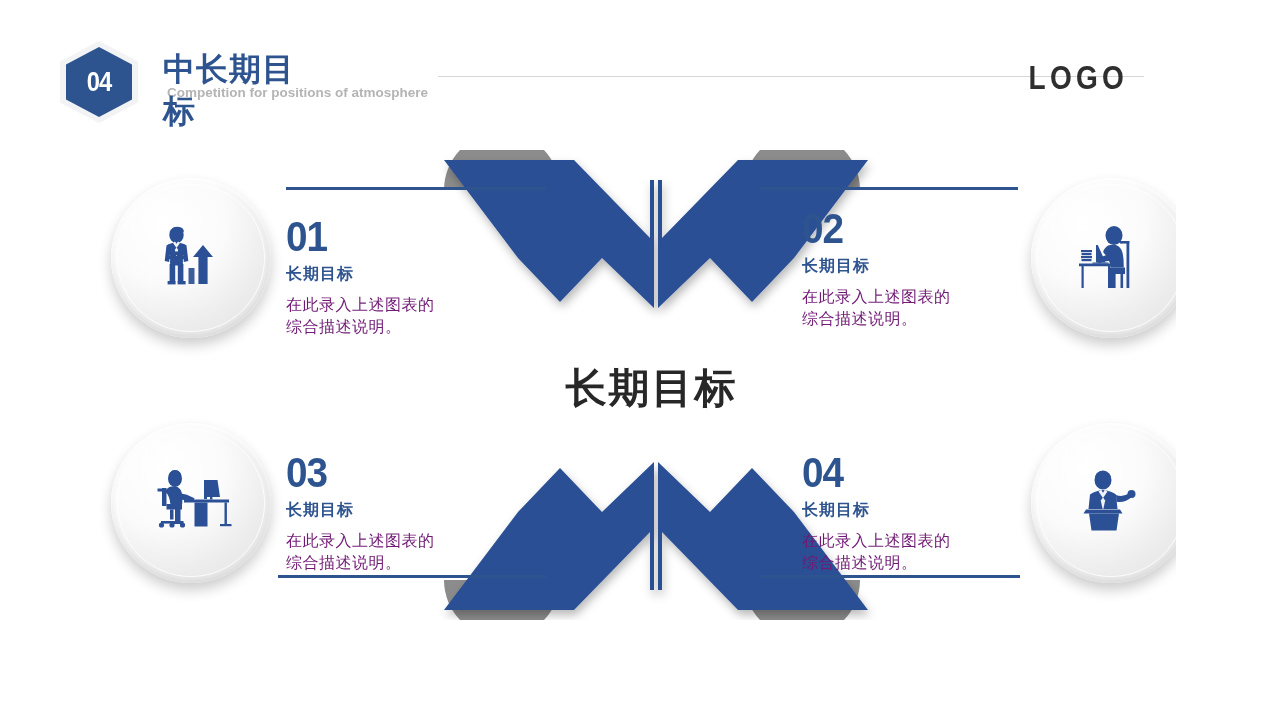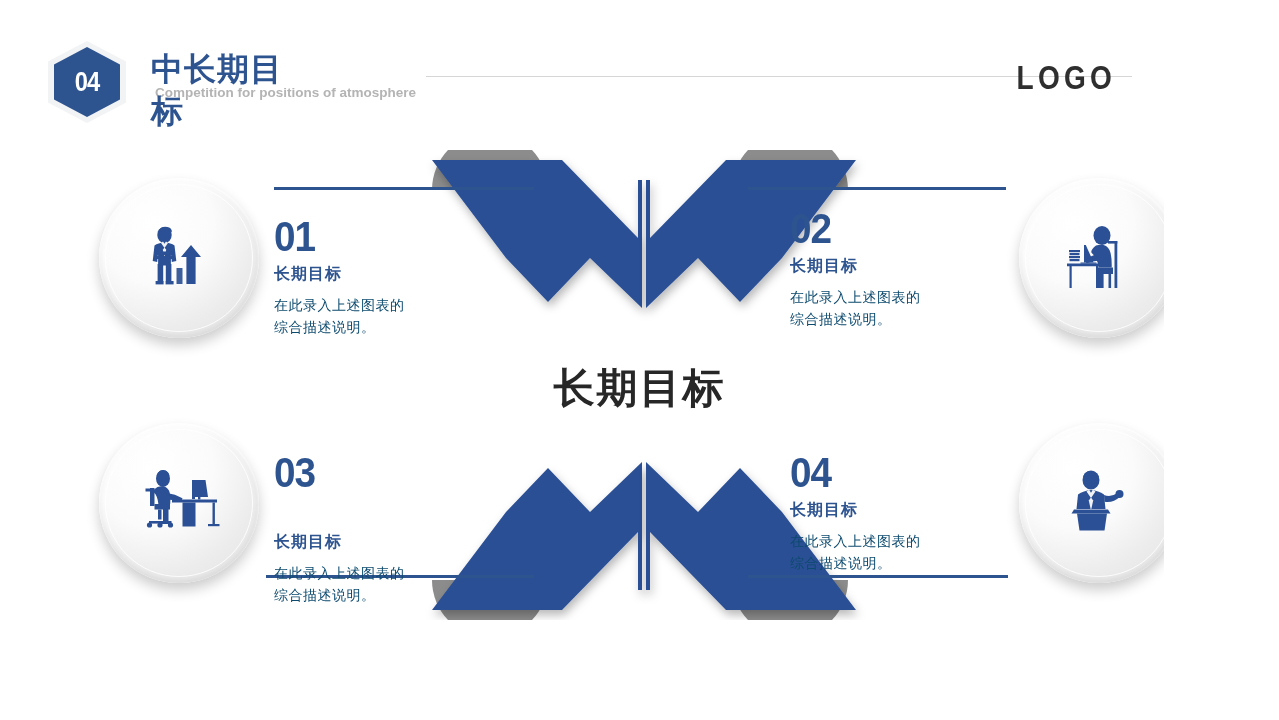--- a/index.html
+++ b/index.html
@@ -9,20 +9,21 @@
   }
   body {
     font-family: "Liberation Sans", "DejaVu Sans", sans-serif;
   }
   #slide {
     position: relative;
     width: 1164px;
     height: 720px;
     background: #ffffff;
     overflow: hidden;
+    margin-left: 12px;
   }
 
   
   #header-hex {
     position: absolute;
     left: 48px;
     top: 41px;
     width: 78px;
     height: 82px;
   }
@@ -149,29 +150,29 @@
   .item-body { padding-top: 2px; }
   .item-heading {
     color: #2e5490;
     font-size: 16px;
     font-weight: bold;
     line-height: 28px;
     letter-spacing: 1px;
     margin-bottom: 6px;
   }
   .item-desc {
-    color: #0c4a6e;
-    font-size: 14px;
+    color: #701a75;
+    font-size: 16px;
     line-height: 22px;
     letter-spacing: 0.5px;
   }
 
   #item-01 { left: 274px; top: 214px; }
   #item-02 { left: 790px; top: 206px; }
-  #item-03 { left: 274px; top: 450px; gap: 32px; }
+  #item-03 { left: 274px; top: 450px; }
   #item-04 { left: 790px; top: 450px; }
 
   
   .icon-circle {
     position: absolute;
     width: 160px;
     height: 160px;
     border-radius: 50%;
     background:
       radial-gradient(circle at 34% 28%, #ffffff 0%, #fbfbfb 38%, #ececed 68%, #e2e2e3 100%);

